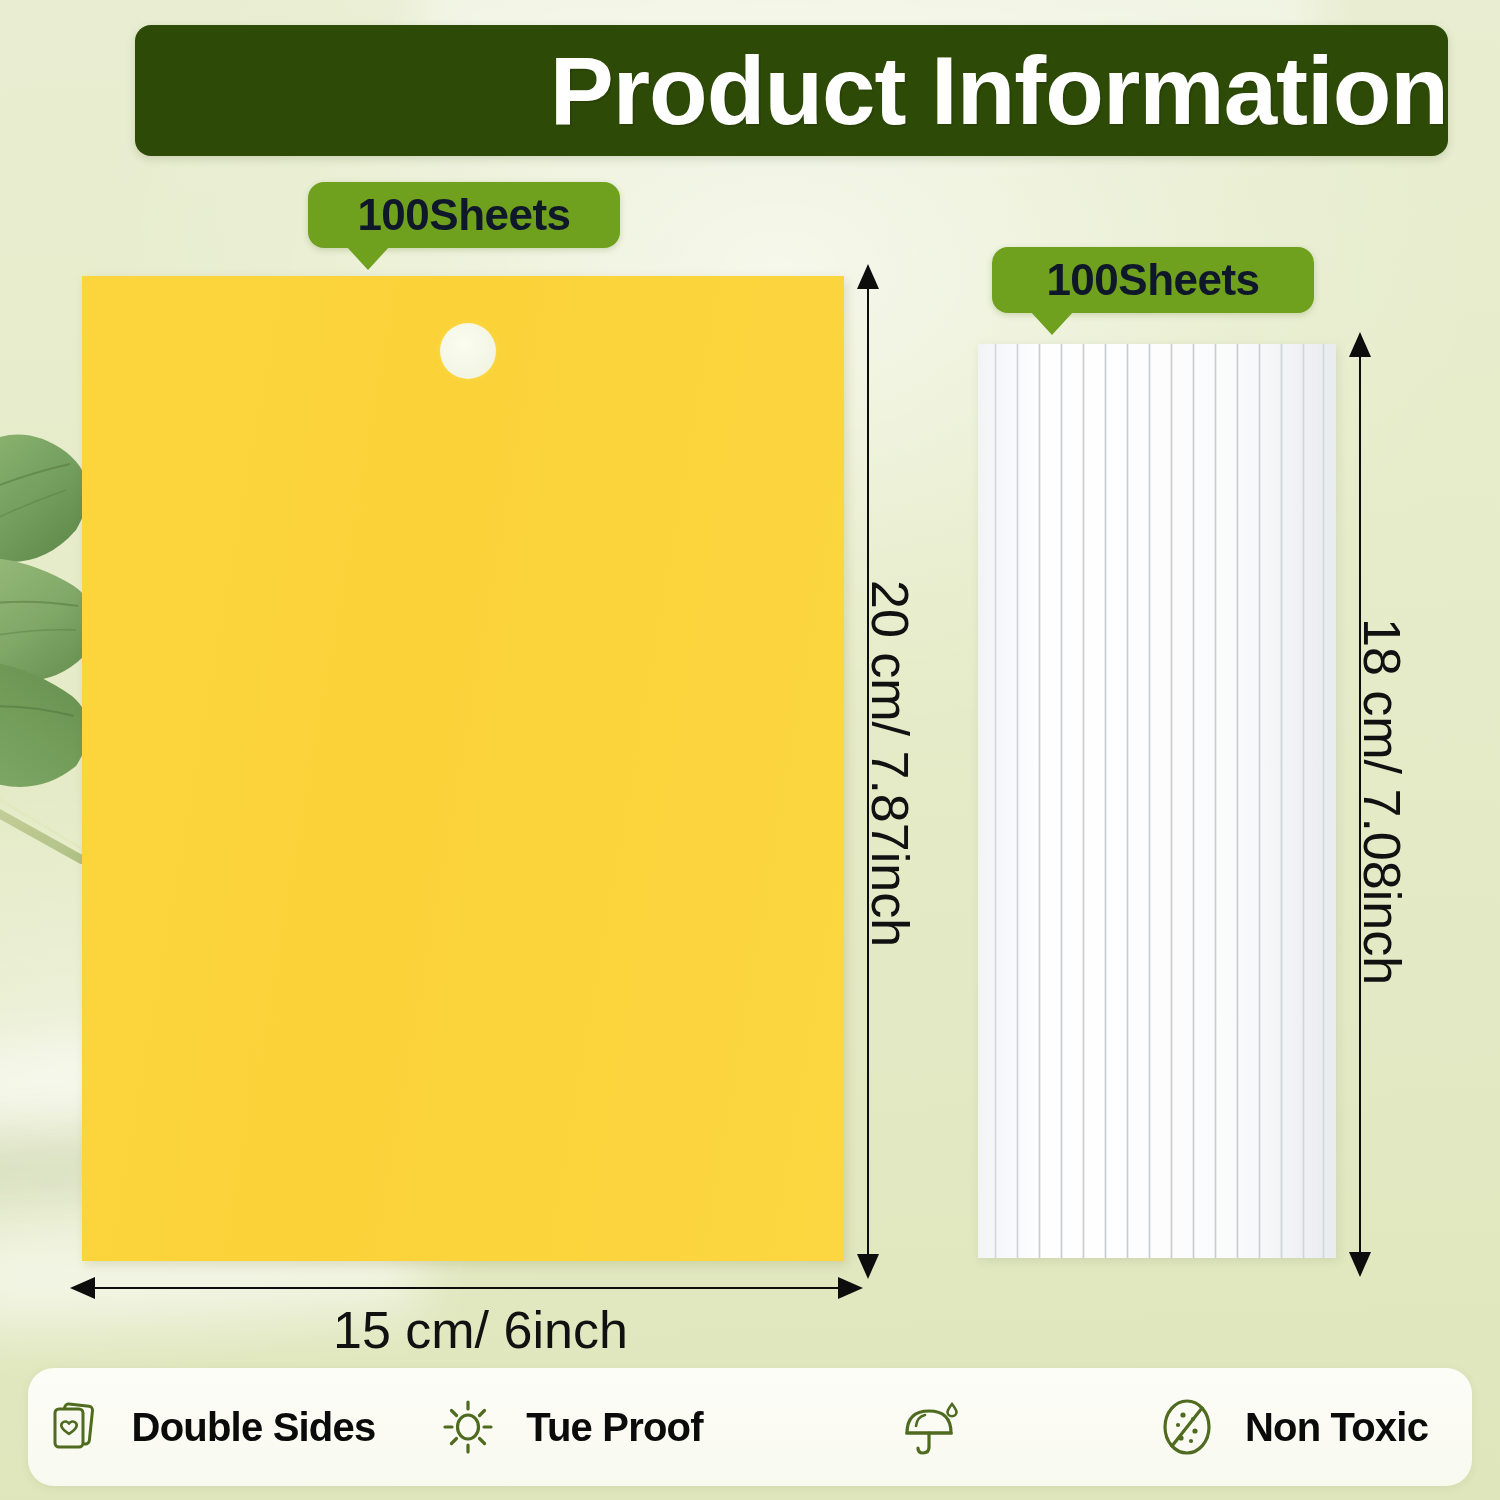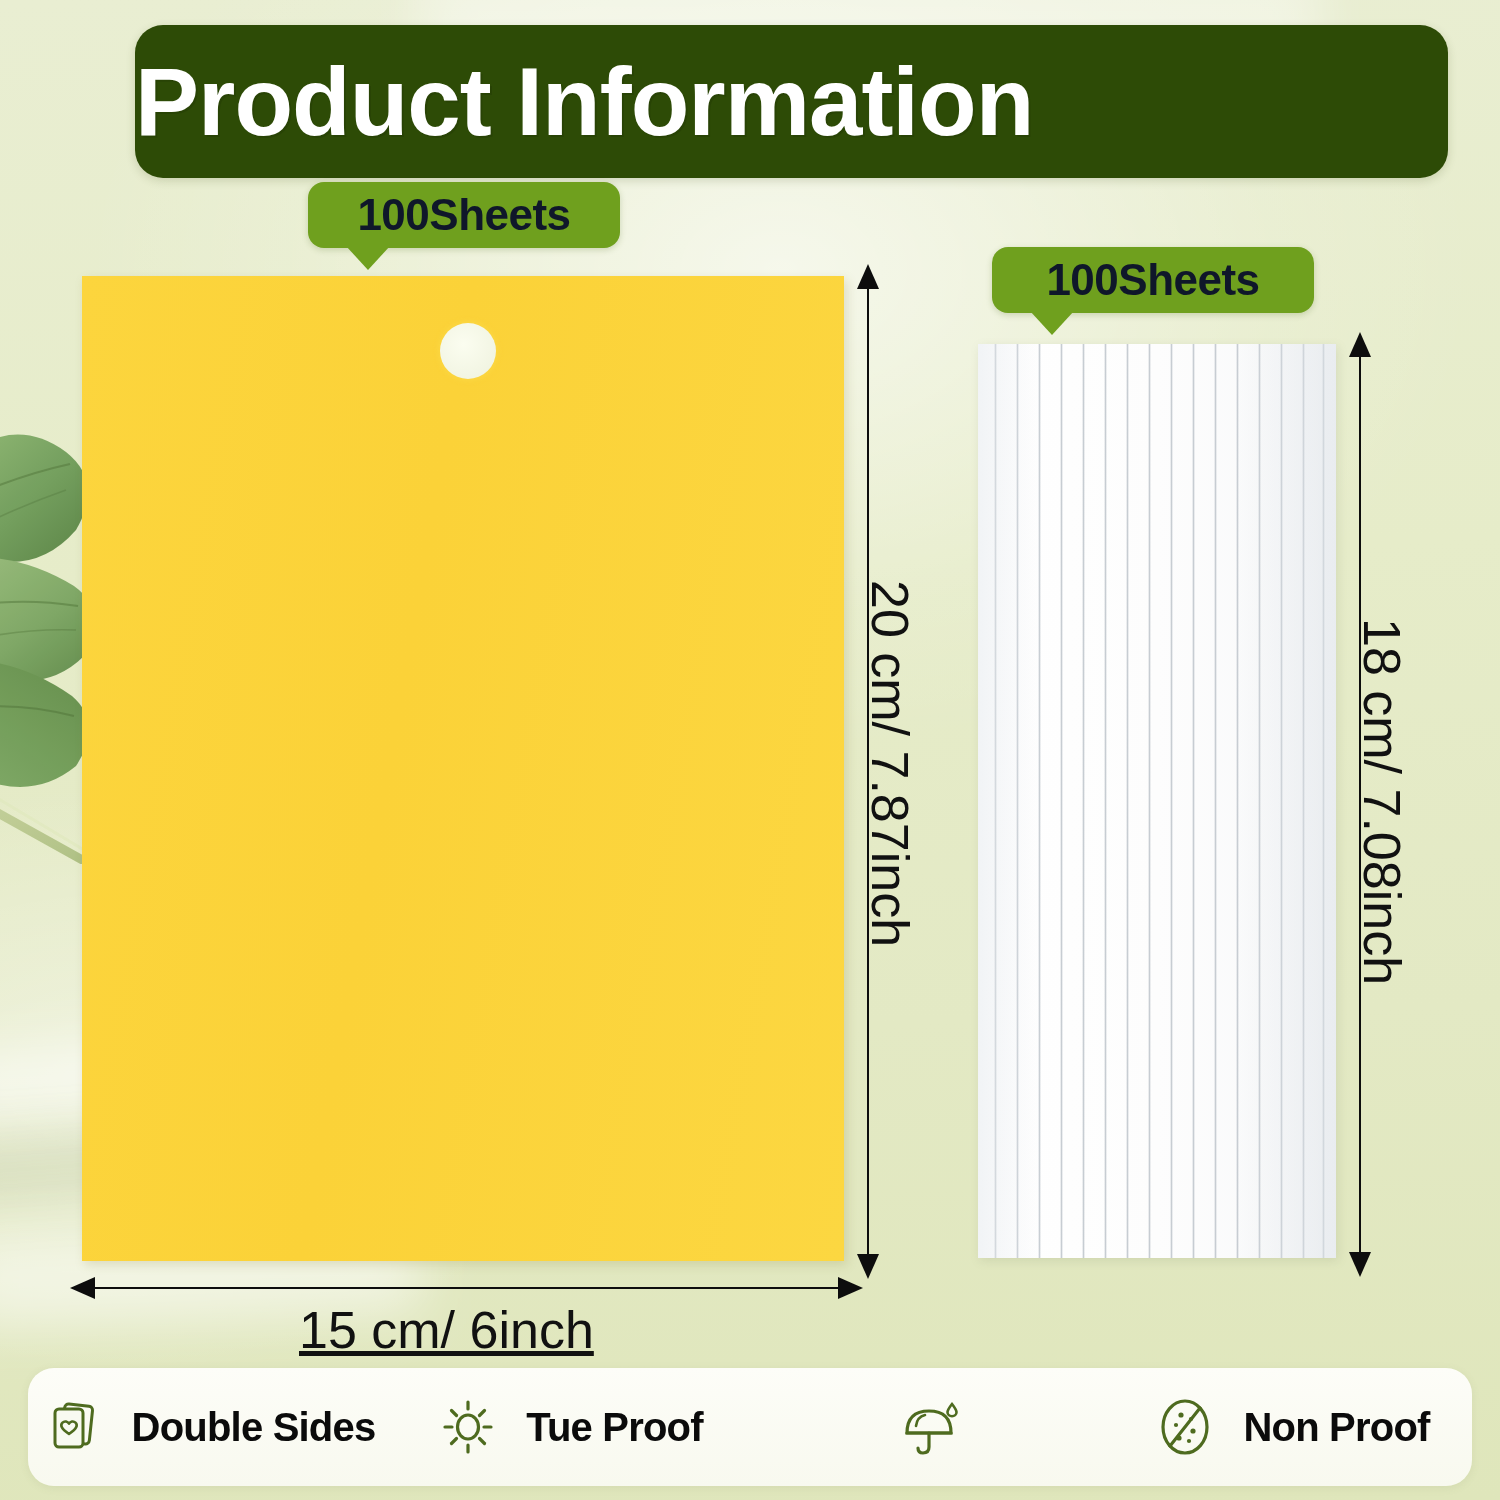--- a/index.html
+++ b/index.html
@@ -63,26 +63,26 @@
     height: 460px;
     pointer-events: none;
   }
 
   
   .title-banner {
     position: absolute;
     left: 135px;
     top: 25px;
     width: 1313px;
-    height: 153px;
+    height: 131px;
     background: #2d4b06;
-    border-radius: 28px;
+    border-radius: 16px;
     display: flex;
     align-items: center;
-    justify-content: flex-start;
+    justify-content: flex-end;
     box-shadow: 0 3px 10px rgba(60,80,20,0.18);
   }
   .title-text {
     color: #ffffff;
     font-size: 96px;
     font-weight: 700;
     letter-spacing: -1px;
     line-height: 1;
     white-space: nowrap;
     text-shadow: 2px 2px 0 rgba(0,0,0,0.10);
@@ -353,21 +353,21 @@
   </div>
 
   <div class="dim-line-v" style="left:867px; top:278px; height:985px;"></div>
   <div class="arrow arrow-up" style="left:857px; top:264px;"></div>
   <div class="arrow arrow-down" style="left:857px; top:1254px;"></div>
   <div class="dim-label-v" style="left:920px; top:580px;">20 cm/ 7.87inch</div>
 
   <div class="dim-line-h" style="left:84px; top:1287px; width:760px;"></div>
   <div class="arrow arrow-left" style="left:70px; top:1277px;"></div>
   <div class="arrow arrow-right" style="left:838px; top:1277px;"></div>
-  <div class="dim-label-h" style="left:299px; top:1300px;text-decoration:underline;">15 cm/ 6inch</div>
+  <div class="dim-label-h" style="left:333px; top:1300px;">15 cm/ 6inch</div>
 
   <div class="dim-line-v" style="left:1359px; top:346px; height:915px;"></div>
   <div class="arrow arrow-up" style="left:1349px; top:332px;"></div>
   <div class="arrow arrow-down" style="left:1349px; top:1252px;"></div>
   <div class="dim-label-v" style="left:1412px; top:618px;">18 cm/ 7.08inch</div>
 
   <div class="feature-bar">
 
     <div class="feature-item">
       <span class="feature-icon">
@@ -419,18 +419,18 @@
           <ellipse cx="32" cy="32" rx="22" ry="26" stroke="#4e6b1f" stroke-width="3.2" fill="none"></ellipse>
           <path d="M47 13 L 17 51" stroke="#4e6b1f" stroke-width="3.2" stroke-linecap="round"></path>
           <circle cx="28" cy="20" r="2.6" fill="#4e6b1f"></circle>
           <circle cx="38" cy="24" r="2.1" fill="#4e6b1f"></circle>
           <circle cx="23" cy="30" r="2.1" fill="#4e6b1f"></circle>
           <circle cx="40" cy="36" r="2.6" fill="#4e6b1f"></circle>
           <circle cx="26" cy="43" r="2.6" fill="#4e6b1f"></circle>
           <circle cx="36" cy="46" r="2.1" fill="#4e6b1f"></circle>
         </svg>
       </span>
-      <span class="feature-label">Non Proof</span>
+      <span class="feature-label">Non Toxic</span>
     </div>
 
   </div>
 
 </div>
 
 </body></html>

